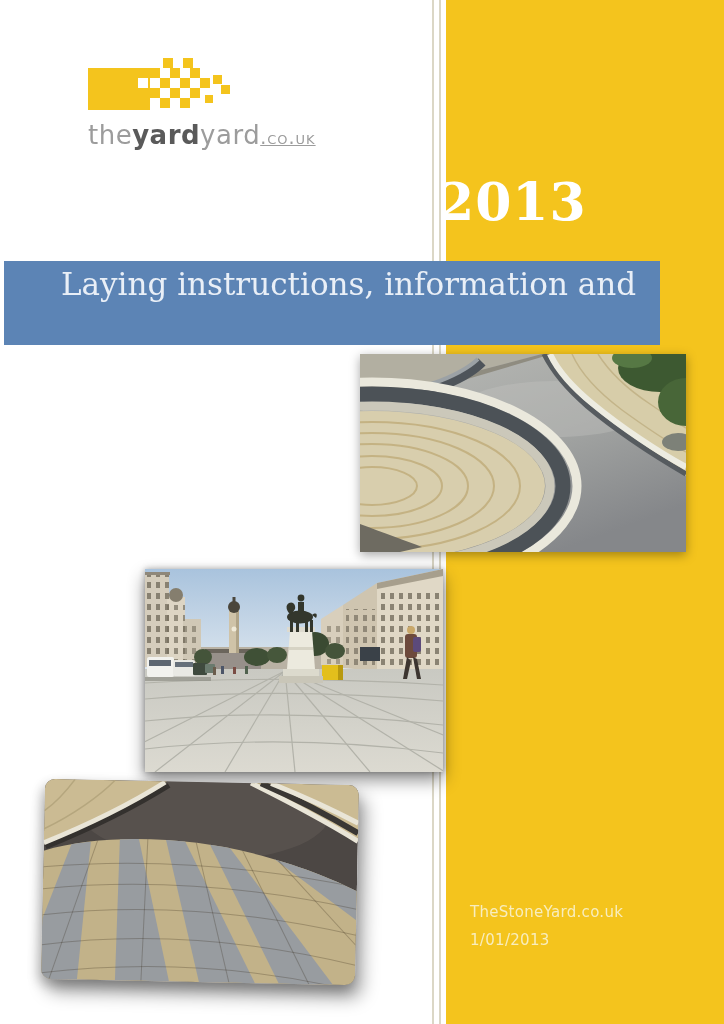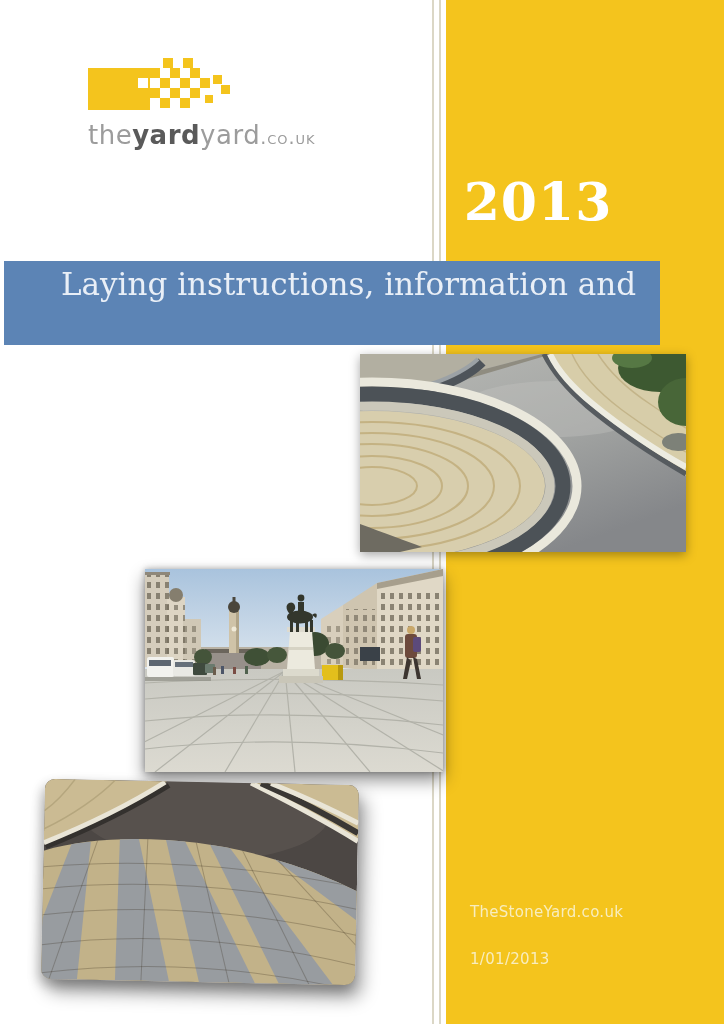--- a/index.html
+++ b/index.html
@@ -16,25 +16,25 @@
     background:var(--pinstripe,#dbd7c6); z-index:1;}
   .pinstripe.p1{left:432px;}
   .pinstripe.p2{left:439px;}
 
   
   .logo{position:absolute; left:88px; top:58px; z-index:2;}
   .logo-mark{display:block; width:148px; height:52px;}
   .logo-text{margin-top:10px; font-size:26px; letter-spacing:0.5px;
     color:var(--logo-gray,#9c9c9c); white-space:nowrap;}
   .logo-text .bold{font-weight:bold; color:var(--logo-dark,#5a5a5a);}
-  .logo-text .tld{font-size:19px; font-variant:small-caps; letter-spacing:1px;}
+  .logo-text .tld{font-size:19px; font-variant:small-caps; letter-spacing:1px;text-decoration:underline;}
 
   
   .year{position:absolute; left:438px; top:176px; width:200px; z-index:2;
-    text-align:center; font-family:"DejaVu Serif", serif; font-weight:bold;
+    text-align:left; font-family:"DejaVu Serif", serif; font-weight:bold;
     font-size:52px; line-height:52px; letter-spacing:1px; color:var(--year-text,#fff);}
 
   
   .banner{position:absolute; left:4px; top:261px; width:656px; height:84px; z-index:3;
     background:var(--banner-blue,#5C84B5); box-sizing:border-box;
     padding:3px 24px 0 16px; text-align:right;
     font-family:"DejaVu Serif", serif; font-size:31px; line-height:40px;
     color:var(--banner-text,#E9EFF7);}
 
   
@@ -45,21 +45,21 @@
   .photo-2{left:145px; top:569px; width:298px; height:203px;
     box-shadow:0 0 6px rgba(0,0,0,.3), 0 8px 16px rgba(0,0,0,.45);}
   .photo-3{left:43px; top:782px; width:314px; height:200px;
     transform:rotate(1.2deg); border-radius:10px;
     box-shadow:6px 12px 18px rgba(0,0,0,.4), -3px 6px 12px rgba(0,0,0,.22);}
 
   
   .footer-line{position:absolute; left:470px; z-index:2; font-size:15px;
     color:var(--footer-text,#F8EDBE); letter-spacing:0.3px;}
   .footer-site{top:903px;}
-  .footer-date{top:931px;margin-top:19px;}
+  .footer-date{top:931px;}
 </style>
 </head>
 <body>
 
 <div class="page">
 
   <div class="pinstripe p1"></div>
   <div class="pinstripe p2"></div>
   <div class="yellow-band"></div>
 

